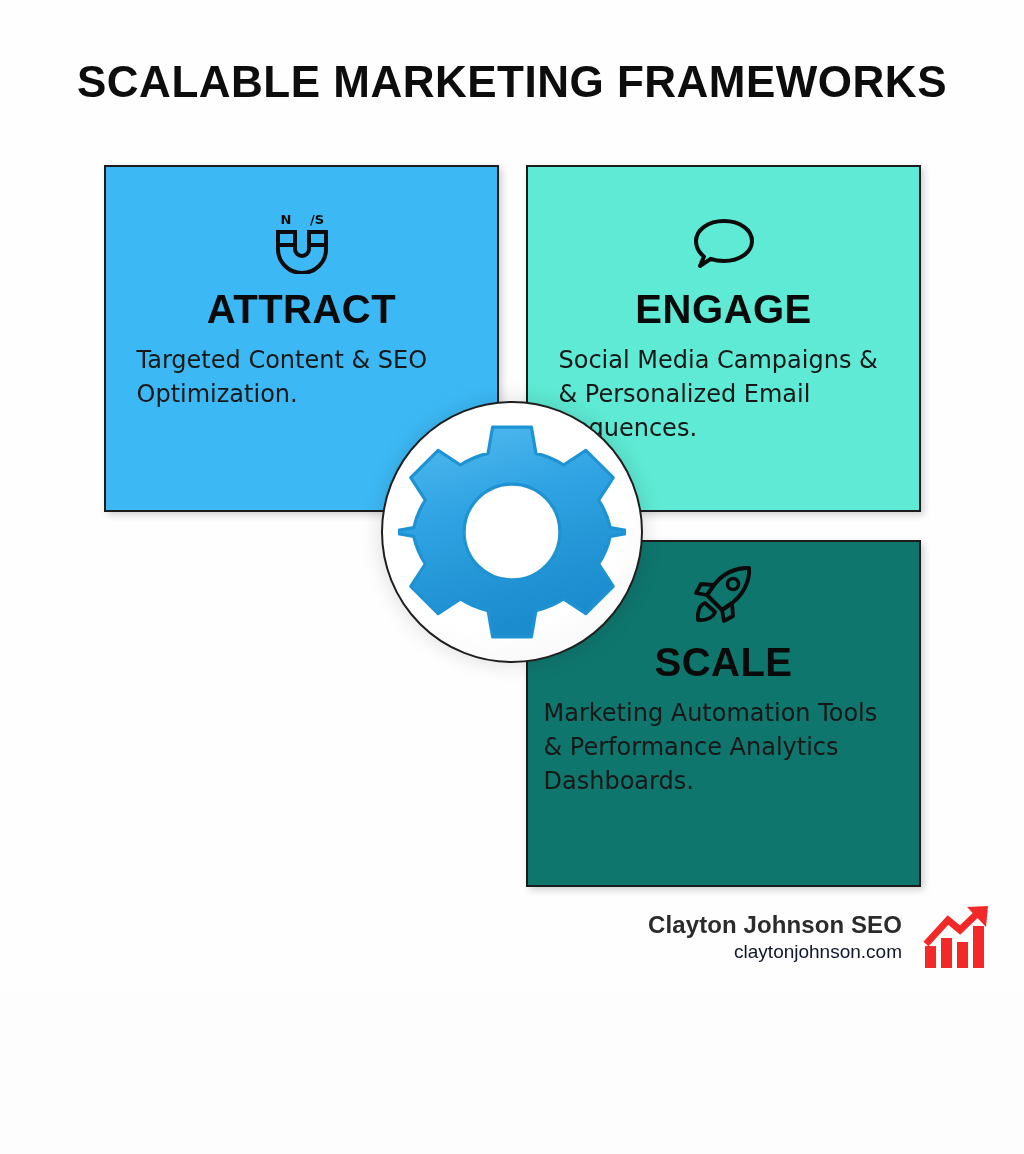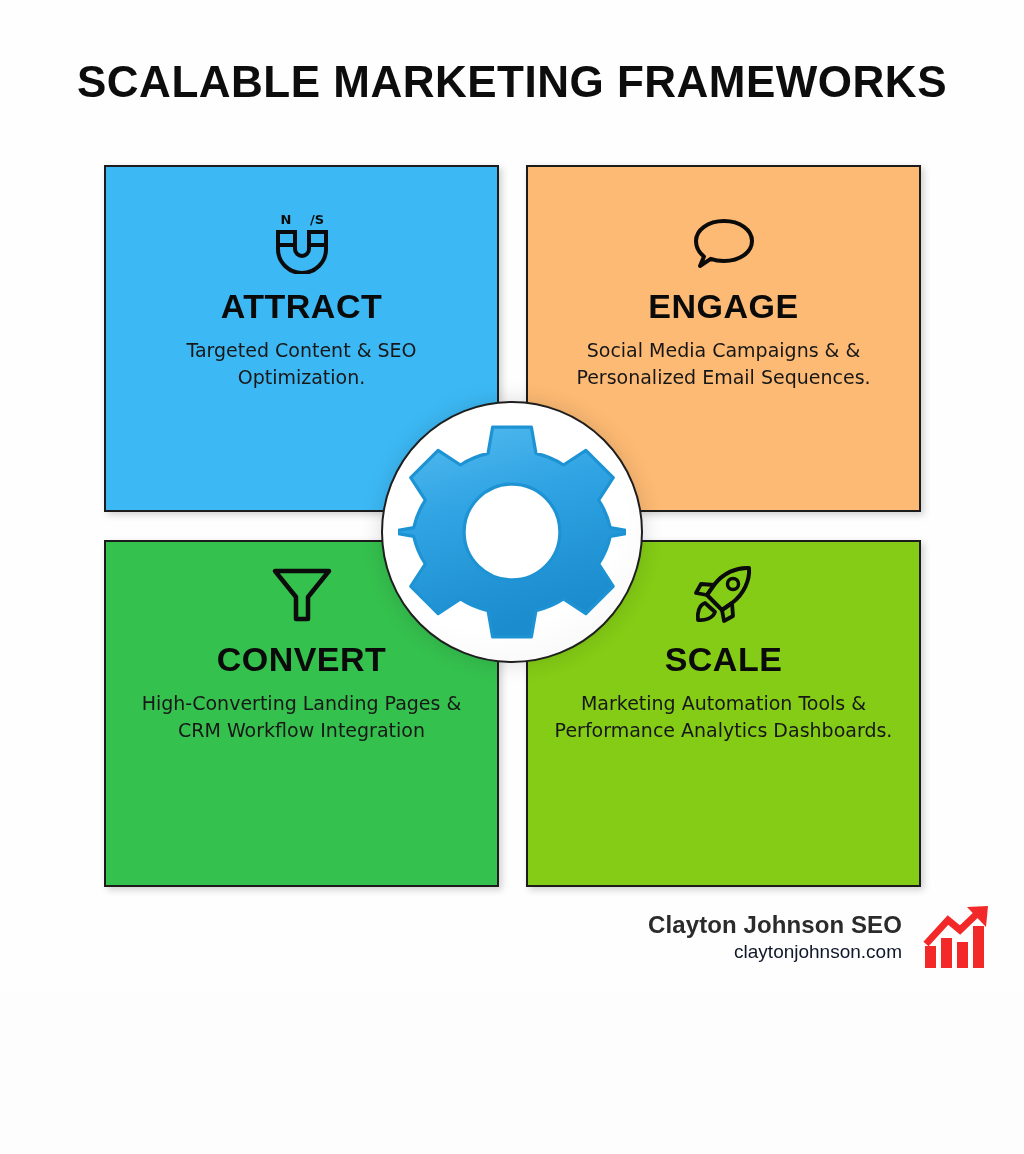--- a/index.html
+++ b/index.html
@@ -31,36 +31,36 @@
     display:flex; flex-direction:column;
     align-items:center;
     padding-top:44px;
   }
   .q-tl { left:0;   top:0;   }
   .q-tr { left:422px; top:0; }
   .q-bl { left:0;   top:375px; }
   .q-br { left:422px; top:375px; }
 
   .q-tl { background:#3cb9f5; }
-  .q-tr { background:#fdba74; }
+  .q-tr { background:#5eead4; }
   .q-bl { background:#35c14e; }
-  .q-br { background:#84cc16; }
+  .q-br { background:#0f766e; }
 
   .q-icon { height:62px; display:flex; align-items:center; justify-content:center; }
   .q-icon svg { display:block; }
 
   .q-title {
-    font-size:34px; font-weight:bold; color:#0a0a0a;
+    font-size:40px; font-weight:bold; color:#0a0a0a;
     letter-spacing:0.5px; margin-top:14px;
     font-family:"Liberation Sans", sans-serif;
   }
   .q-desc {
     margin-top:11px;
-    font-size:19px; line-height:1.42;
-    color:#171717; text-align:center;
+    font-size:24px; line-height:1.42;
+    color:#171717; text-align:left;
     max-width:330px;
     font-family:"DejaVu Sans", sans-serif;
   }
   
   .q-bl, .q-br { padding-top:22px; }
   .q-bl .q-desc, .q-br .q-desc { max-width:360px; }
 
   
   .hub {
     position:absolute;
@@ -129,29 +129,20 @@
     <div class="quad q-tr">
       <div class="q-icon">
         <svg width="72" height="62" viewBox="0 0 72 62">
           <path d="M36 10 C52 10 64 19 64 30 C64 41 52 50 36 50 C31 50 26.5 49.2 22.7 47.8 L12 55 L16 45.5 C11 41.5 8 36.2 8 30 C8 19 20 10 36 10 Z" fill="none" stroke="#0b0b0b" stroke-width="4" stroke-linejoin="round"></path>
         </svg>
       </div>
       <div class="q-title">ENGAGE</div>
       <div class="q-desc">Social Media Campaigns &amp; &amp; Personalized Email Sequences.</div>
     </div>
 
-    <div class="quad q-bl">
-      <div class="q-icon">
-        <svg width="70" height="64" viewBox="0 0 70 64">
-          <path d="M8 8 H62 L41 34 V56 H29 V34 Z" fill="none" stroke="#0b0b0b" stroke-width="4.5" stroke-linejoin="round"></path>
-        </svg>
-      </div>
-      <div class="q-title">CONVERT</div>
-      <div class="q-desc">High-Converting Landing Pages &amp; CRM Workflow Integration</div>
-    </div>
 
     <div class="quad q-br">
       <div class="q-icon">
         <svg width="70" height="64" viewBox="0 0 70 64">
           <path d="M60 5 C48 4 34 10 25 22 L18 32 L33 47 L43 40 C55 31 61 17 60 5 Z" fill="none" stroke="#0b0b0b" stroke-width="4" stroke-linejoin="round"></path>
           <circle cx="44" cy="21" r="5.5" fill="none" stroke="#0b0b0b" stroke-width="3.5"></circle>
           <path d="M25 22 L12 21 L7 30 L18 32 Z" fill="none" stroke="#0b0b0b" stroke-width="3.8" stroke-linejoin="round"></path>
           <path d="M33 47 L35 58 L44 53 L43 40 Z" fill="none" stroke="#0b0b0b" stroke-width="3.8" stroke-linejoin="round"></path>
           <path d="M16 40 C10 42 8 50 9 57 C16 58 24 55 26 49 Z" fill="none" stroke="#0b0b0b" stroke-width="3.8" stroke-linejoin="round"></path>
         </svg>

